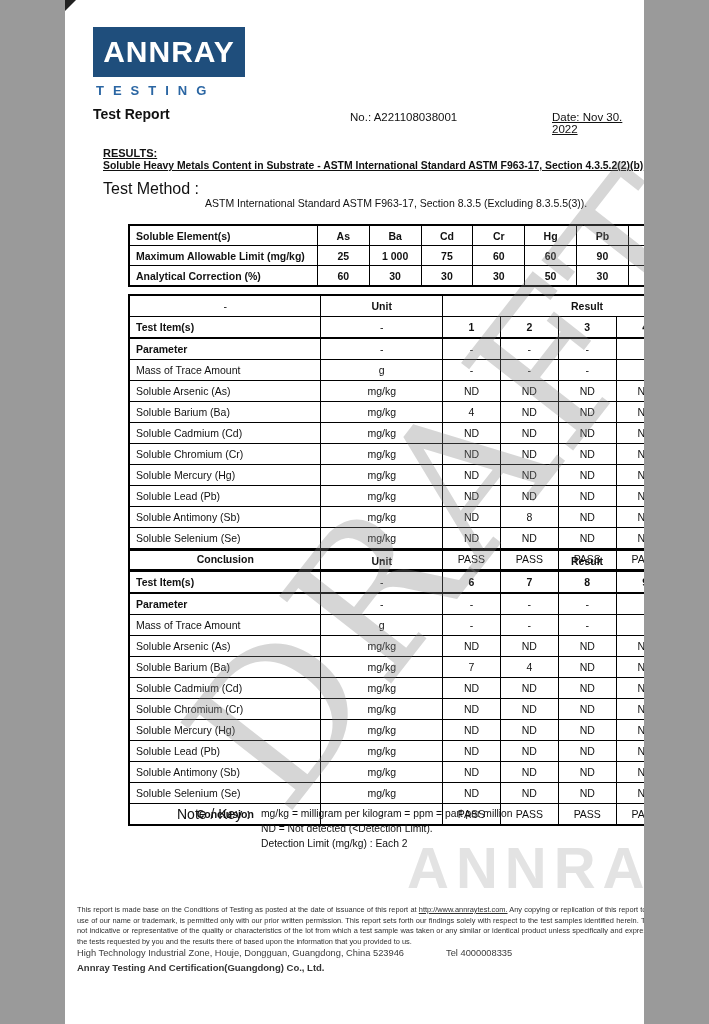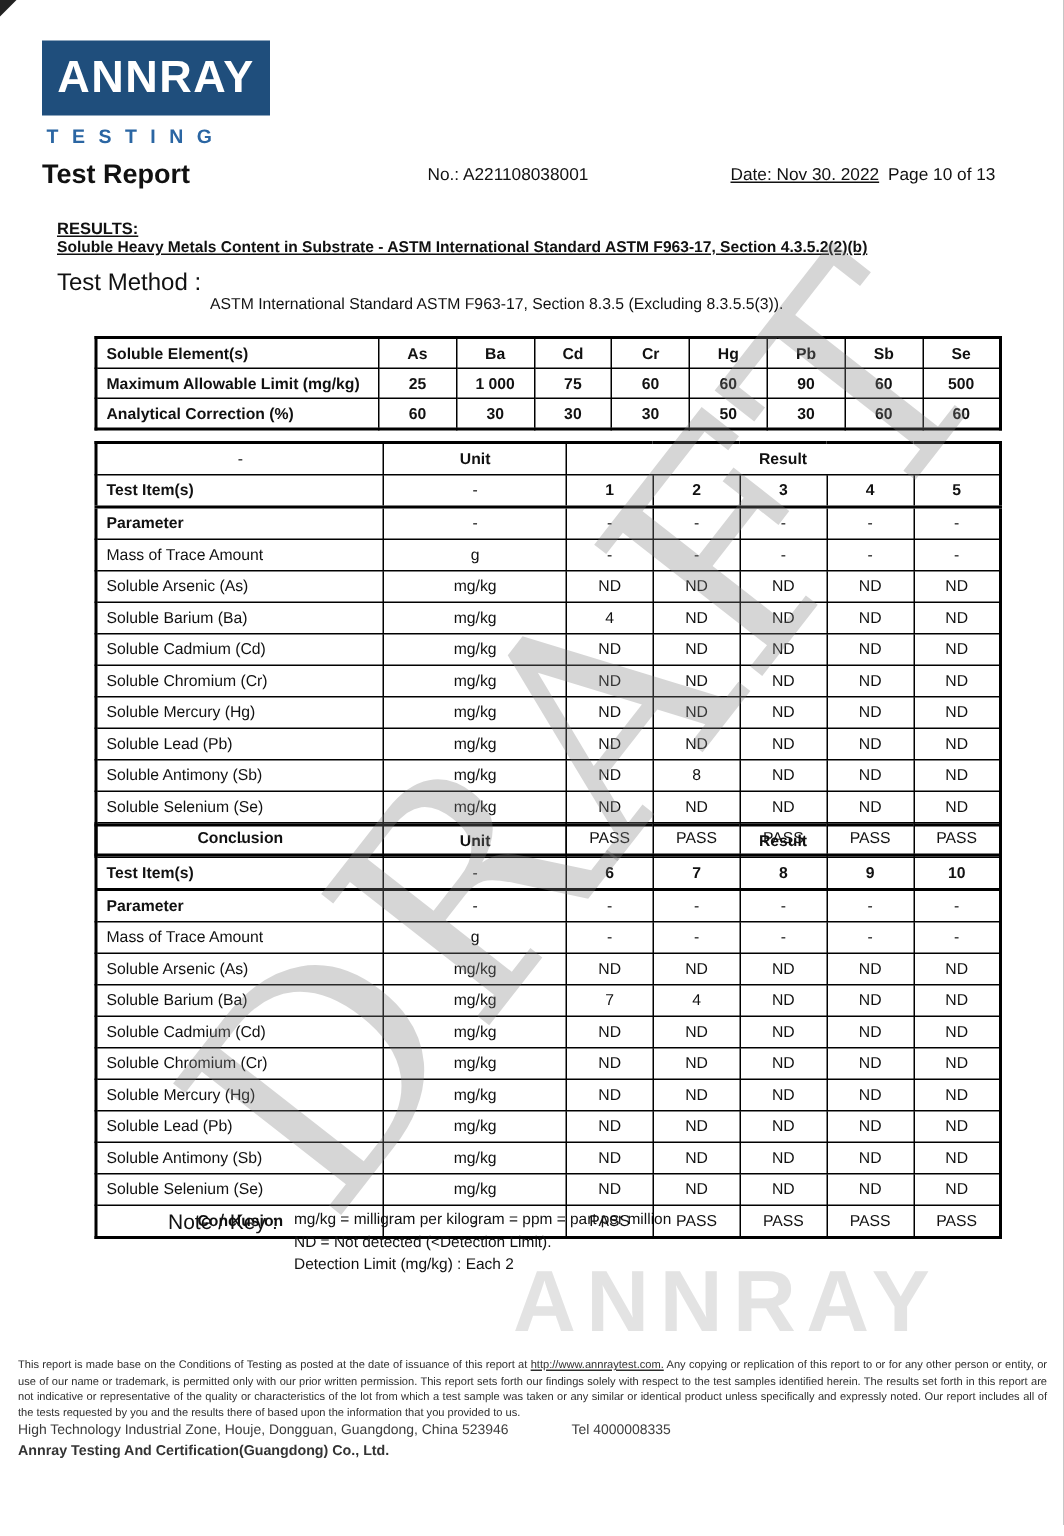--- a/index.html
+++ b/index.html
@@ -1,30 +1,30 @@
 <!DOCTYPE html>
 <html><head>
 <meta charset="utf-8">
 <style>
   html,body{margin:0;padding:0;background:#9a9a9a;}
-  .page{position:relative;width:709px;height:1024px;margin:0 auto;background:#ffffff;
+  .page{position:relative;width:579px;height:1024px;margin:0 auto;background:#ffffff;
         font-family:"Liberation Sans",sans-serif;color:#111;overflow:hidden;}
   .abs{position:absolute;}
 
   
   .corner{width:0;height:0;border-top:11px solid #222;border-right:11px solid transparent;top:0;left:0;}
 
   
   .logo-box{left:28px;top:27px;width:152px;height:50px;background:#1f4e7c;
             display:flex;align-items:center;justify-content:center;}
   .logo-box span{color:#fff;font-weight:bold;font-size:30px;letter-spacing:1px;}
   .logo-sub{left:31px;top:83px;font-size:13px;font-weight:bold;letter-spacing:9px;color:#2b66a3;}
 
   
-  .title{left:28px;top:106px;font-size:18px;font-weight:bold;}
+  .title{left:28px;top:106px;font-size:14px;font-weight:bold;}
   .meta{font-size:11.5px;top:111px;}
   .m-no{left:285px;} .m-date{left:487px;text-decoration:underline;} .m-page{left:592px;}
 
   
   .results-h{left:38px;top:147px;font-size:11px;font-weight:bold;text-decoration:underline;}
   .section-h{left:38px;top:160px;font-size:10.4px;font-weight:bold;text-decoration:underline;white-space:nowrap;}
   .tm-label{left:38px;top:180px;font-size:16px;}
   .tm-value{left:140px;top:197px;font-size:10.5px;}
 
   

